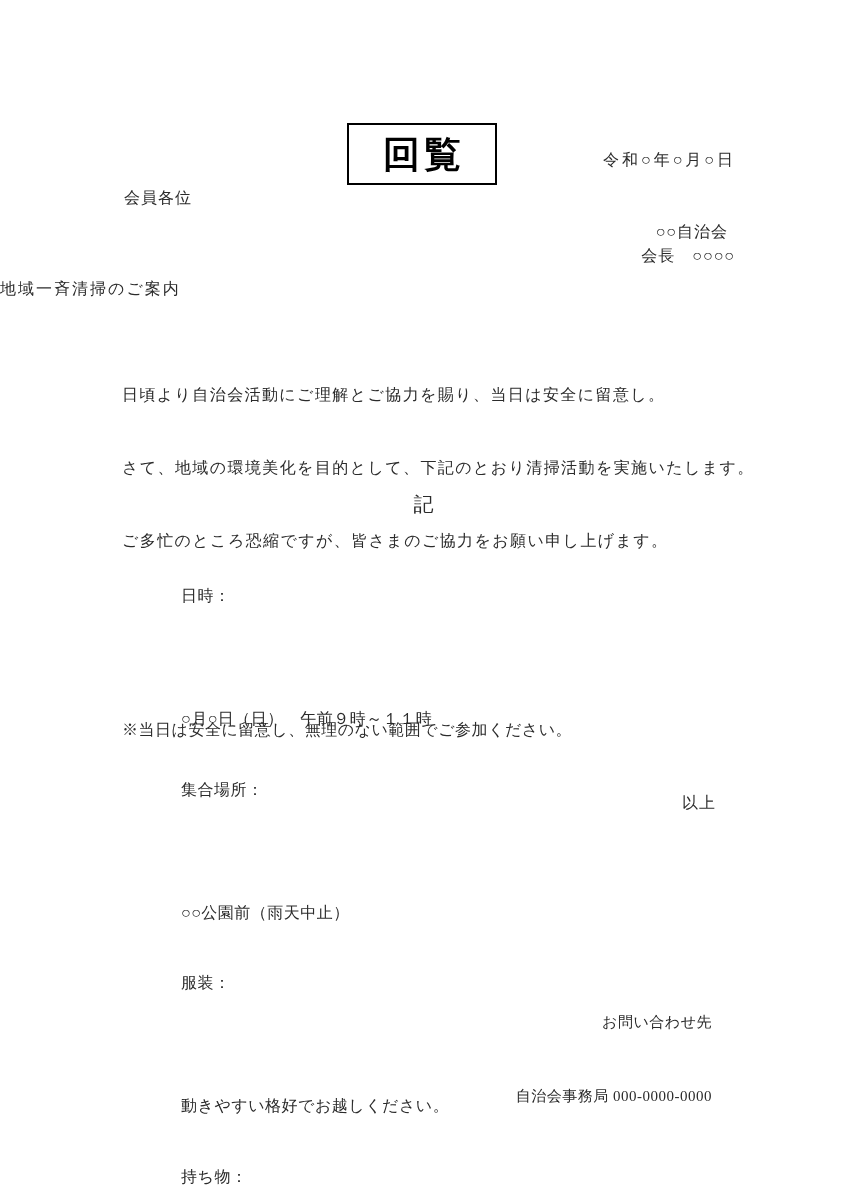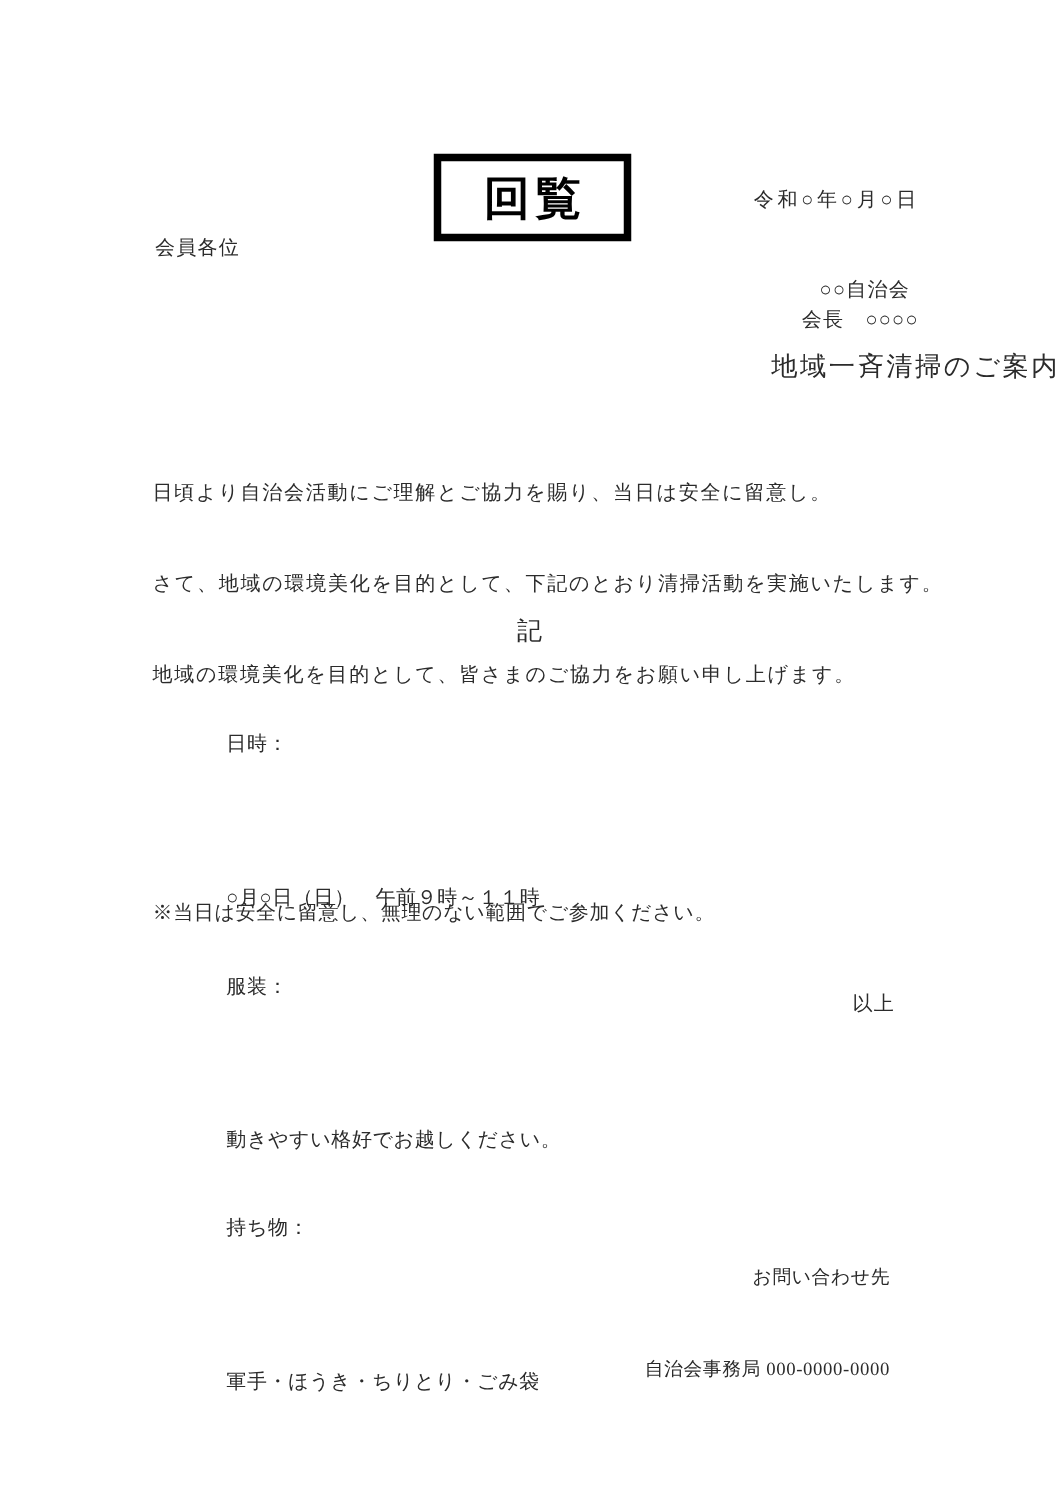--- a/index.html
+++ b/index.html
@@ -18,21 +18,21 @@
     overflow: hidden;
   }
   .abs { position: absolute; white-space: pre-wrap; }
 
   
   .stamp-box {
     left: 347px;
     top: 123px;
     width: 146px;
     height: 58px;
-    border: 6px solid #000000;
+    border: 2px solid #000000;
     display: flex;
     align-items: center;
     justify-content: center;
   }
   .stamp-text {
     font-family: "Liberation Sans", "DejaVu Sans", sans-serif;
     font-weight: 900;
     font-size: 37px;
     letter-spacing: 4px;
     margin-left: 4px; 
@@ -42,22 +42,22 @@
 
   .date-line   { top: 150px; right: 112px; letter-spacing: 3px; }
   .recipient   { left: 124px; top: 188px; letter-spacing: 1px; }
   .sender-org  { top: 222px; right: 120px; letter-spacing: 1px; }
   .sender-pres { top: 246px; right: 113px; letter-spacing: 1px; }
 
   .doc-title {
     top: 279px;
     left: 0;
     width: 848px;
-    text-align: right;
-    font-size: 21px;
+    text-align: left;
+    font-size: 16px;
     letter-spacing: 2px;
     font-weight: normal;
     margin: 0;
   }
 
   .body-paragraphs {
     left: 122px;
     top: 340px;
     width: 640px;
   }
@@ -124,29 +124,33 @@
 
   <div class="abs sender-org">○○自治会</div>
 
   <div class="abs sender-pres">会長　○○○○</div>
 
   <h1 class="abs doc-title">地域一斉清掃のご案内</h1>
 
   <div class="abs body-paragraphs">
     <p>日頃より自治会活動にご理解とご協力を賜り、当日は安全に留意し。</p>
     <p>さて、地域の環境美化を目的として、下記のとおり清掃活動を実施いたします。</p>
-    <p>地域の環境美化を目的として、皆さまのご協力をお願い申し上げます。</p>
+    <p>ご多忙のところ恐縮ですが、皆さまのご協力をお願い申し上げます。</p>
   </div>
 
   <div class="abs record-heading">記</div>
 
   <div class="abs details">
     <div class="detail-row">
       <span class="detail-label">日時：</span>
       <span class="detail-value">○月○日（日）　午前９時～１１時</span>
+    </div>
+    <div class="detail-row">
+      <span class="detail-label">集合場所：</span>
+      <span class="detail-value">○○公園前（雨天中止）</span>
     </div>
     <div class="detail-row">
       <span class="detail-label">服装：</span>
       <span class="detail-value">動きやすい格好でお越しください。</span>
     </div>
     <div class="detail-row">
       <span class="detail-label">持ち物：</span>
       <span class="detail-value">軍手・ほうき・ちりとり・ごみ袋</span>
     </div>
   </div>

